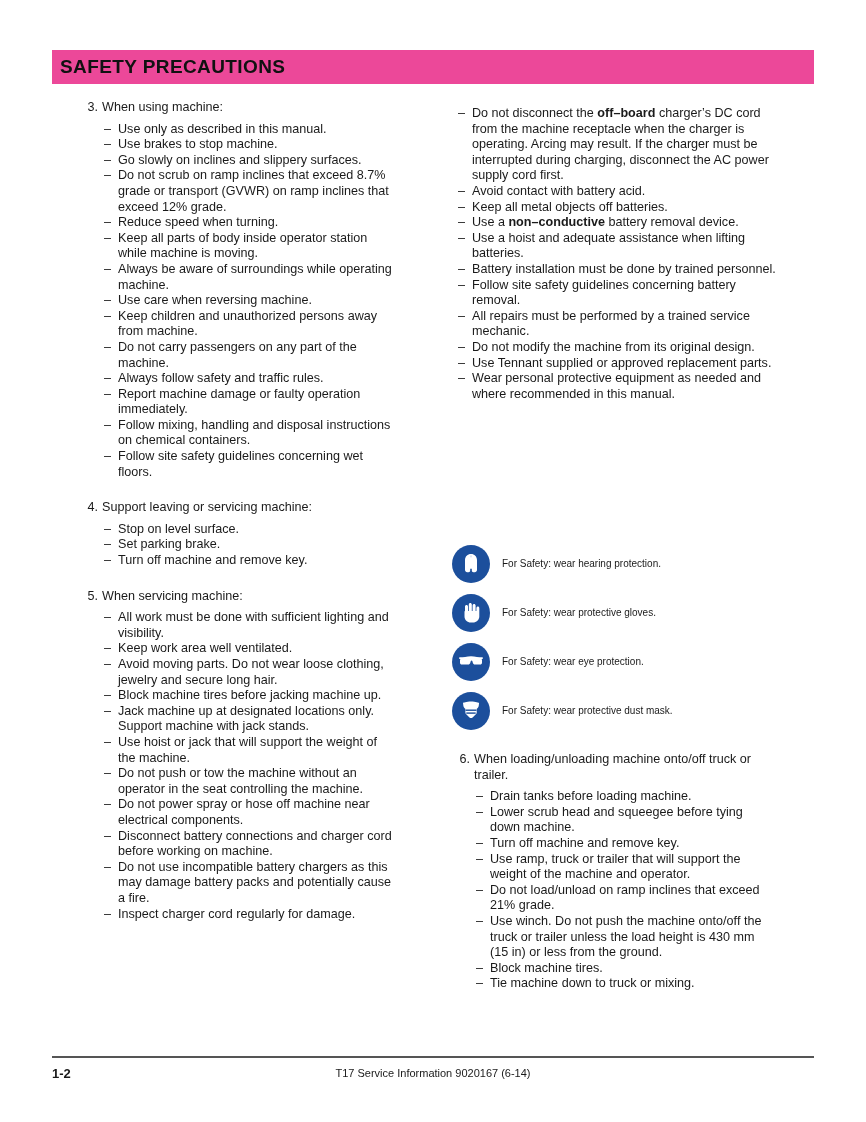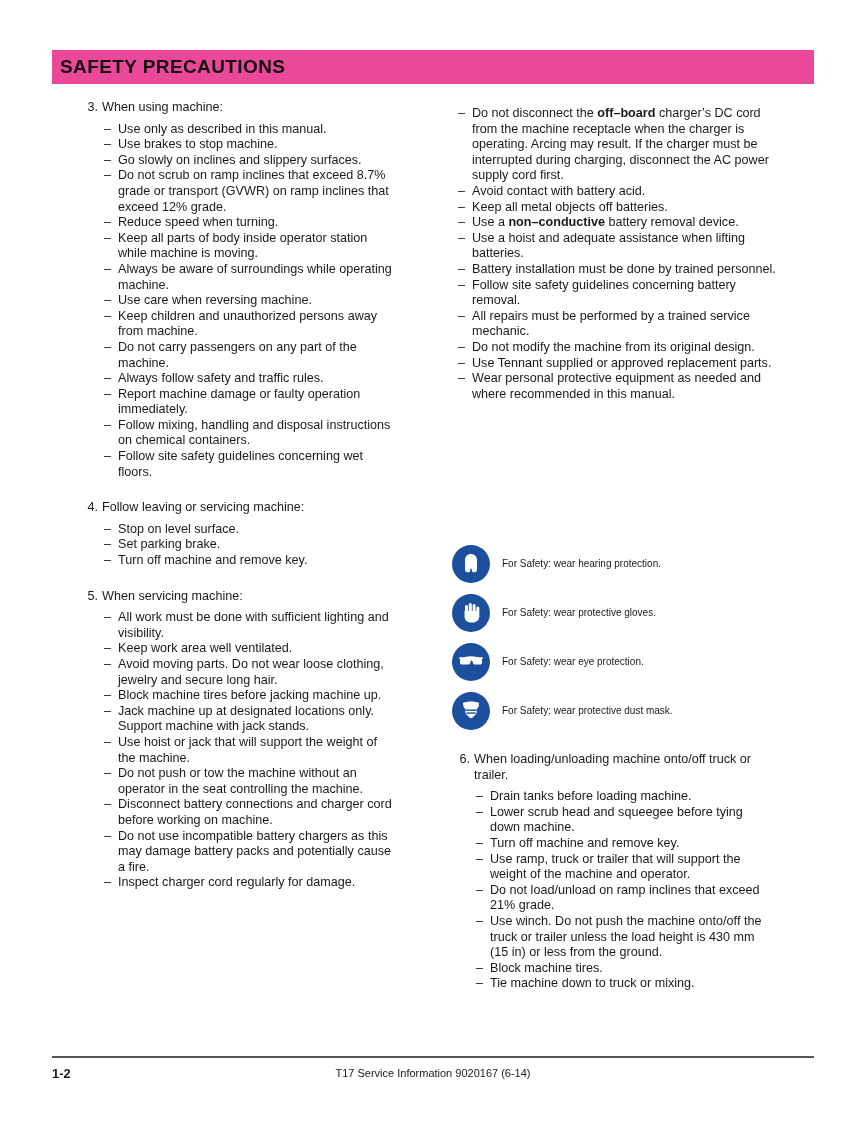--- a/index.html
+++ b/index.html
@@ -193,40 +193,41 @@
           <li>Keep children and unauthorized persons away from machine.</li>
           <li>Do not carry passengers on any part of the machine.</li>
           <li>Always follow safety and traffic rules.</li>
           <li>Report machine damage or faulty operation immediately.</li>
           <li>Follow mixing, handling and disposal instructions on chemical containers.</li>
           <li>Follow site safety guidelines concerning wet floors.</li>
         </ul>
         <div class="block-gap"></div>
         <div class="num-item">
           <span class="num">4.</span>
-          <span class="num-title">Follow leaving or servicing machine:</span>
+          <span class="num-title">Support leaving or servicing machine:</span>
         </div>
         <ul class="dash">
           <li>Stop on level surface.</li>
           <li>Set parking brake.</li>
           <li>Turn off machine and remove key.</li>
         </ul>
         <div class="block-gap"></div>
         <div class="num-item">
           <span class="num">5.</span>
           <span class="num-title">When servicing machine:</span>
         </div>
         <ul class="dash">
           <li>All work must be done with sufficient lighting and visibility.</li>
           <li>Keep work area well ventilated.</li>
           <li>Avoid moving parts. Do not wear loose clothing, jewelry and secure long hair.</li>
           <li>Block machine tires before jacking machine up.</li>
           <li>Jack machine up at designated locations only. Support machine with jack stands.</li>
           <li>Use hoist or jack that will support the weight of the machine.</li>
           <li>Do not push or tow the machine without an operator in the seat controlling the machine.</li>
+          <li>Do not power spray or hose off machine near electrical components.</li>
           <li>Disconnect battery connections and charger cord before working on machine.</li>
           <li>Do not use incompatible battery chargers as this may damage battery packs and potentially cause a fire.</li>
           <li>Inspect charger cord regularly for damage.</li>
         </ul>
       </div>
   </div>
 
   <div class="col col-right">
     <ul class="dash" id="right-bullets" style="padding-left:0;">
         <li><span>Do not disconnect the </span><b>off–board</b><span> charger’s DC cord from the machine receptacle when the charger is operating. Arcing may result. If the charger must be interrupted during charging, disconnect the AC power supply cord first.</span></li>

